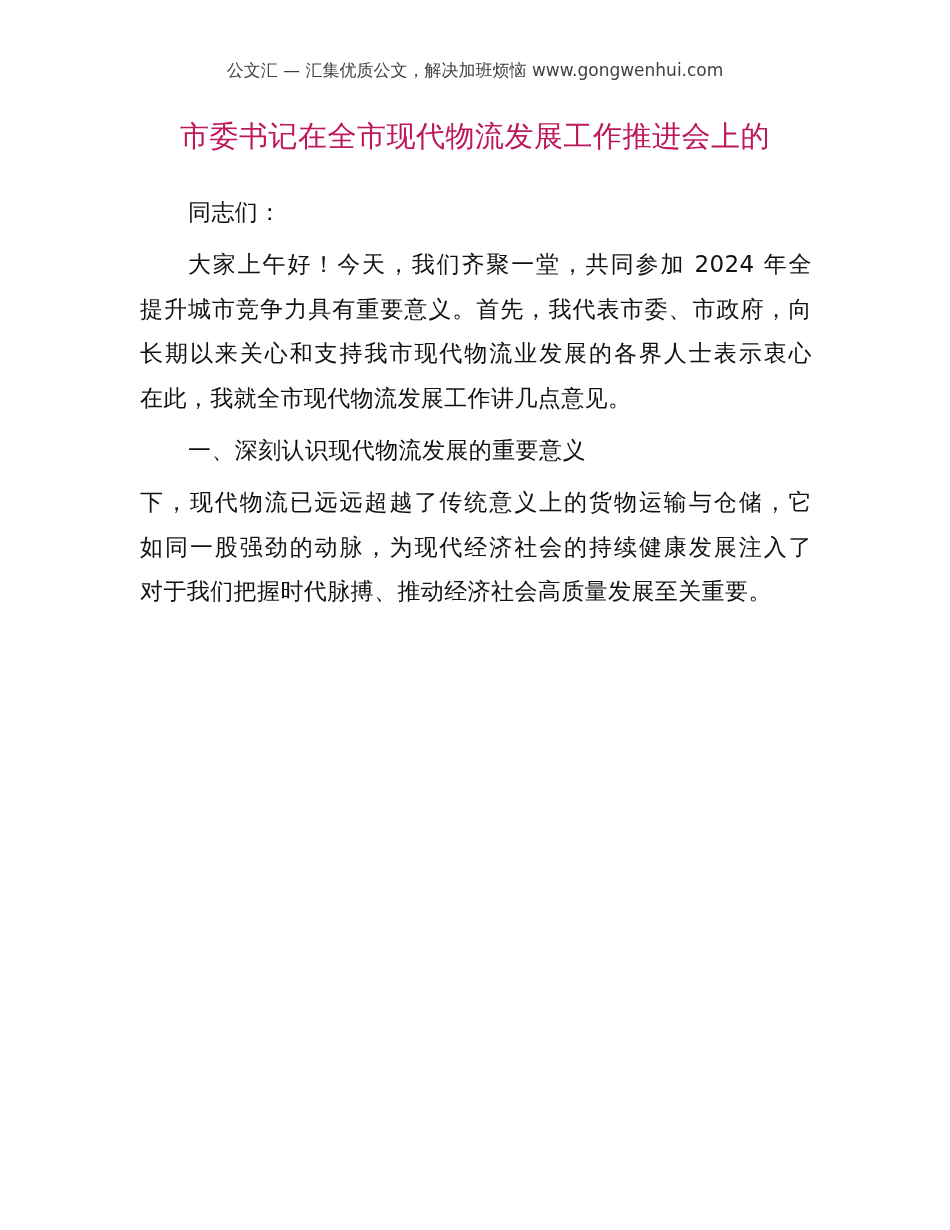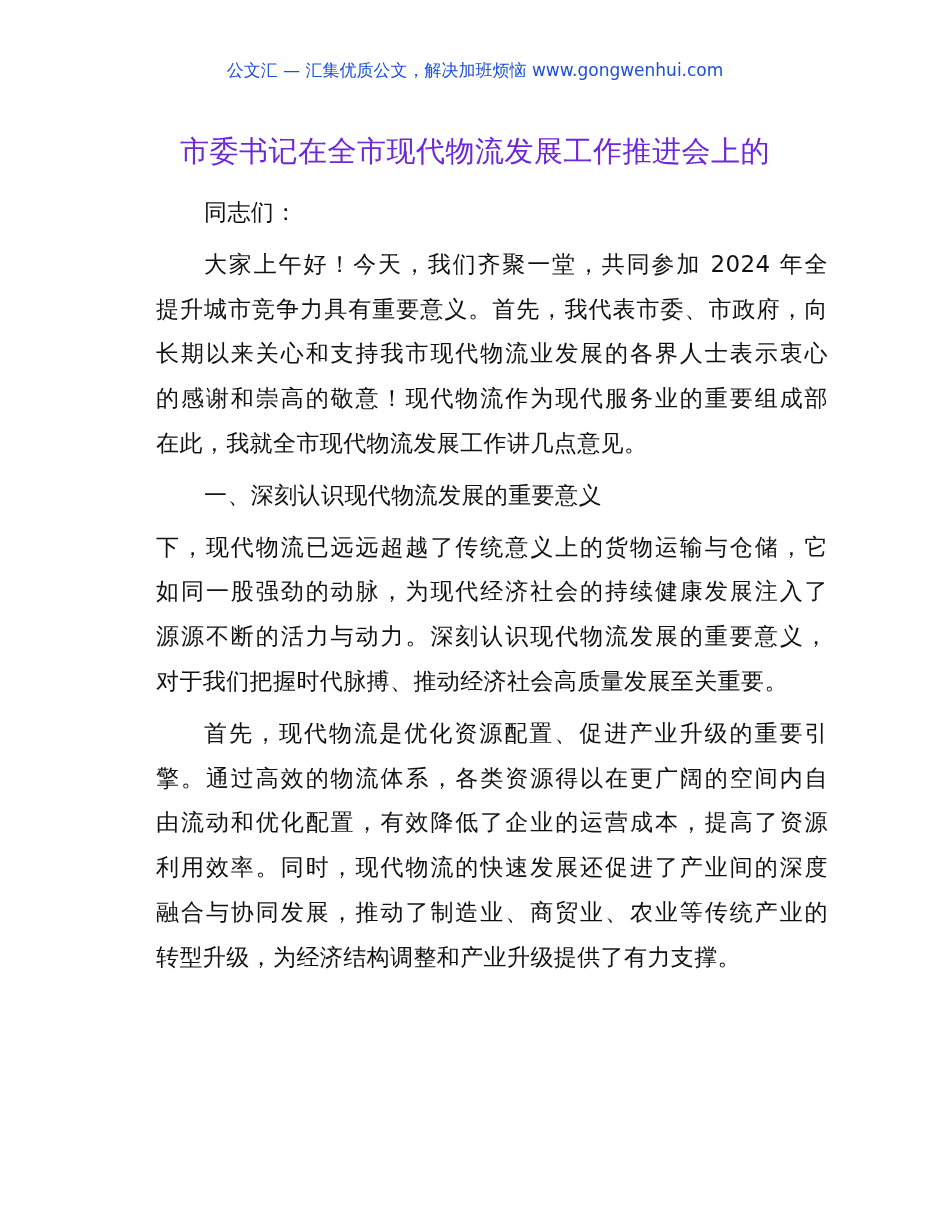--- a/index.html
+++ b/index.html
@@ -24,39 +24,38 @@
       background: #ffffff;
     }
     .watermark {
       position: absolute;
       top: 58px;
       left: 0;
       width: 950px;
       text-align: center;
       font-size: 17px;
       line-height: 24px;
-      color: #1d4ed8;
+      color: #404040;
       white-space: nowrap;
     }
     .title {
       position: absolute;
       top: 112px;
       left: 120px;
       width: 710px;
       text-align: center;
       font-size: 29px;
       line-height: 48px;
-      color: #6d28d9;
+      color: #be185d;
       letter-spacing: 0.5px;
-      margin-top: 15px;
     }
     .body {
       position: absolute;
       top: 190px;
-      left: 156px;
+      left: 140px;
       width: 672px;
       font-size: 23px;
       line-height: 44.8px;
       text-align: justify;
       text-justify: inter-character;
       letter-spacing: 0.4px;
     }
     .p {
       margin: 0 0 7px 0;
       text-indent: 48px;
@@ -88,36 +87,26 @@
   </div>
 
   <div class="body">
 
     <p class="p salutation">同志们：</p>
 
     <div class="p" style="text-indent:0;">
       <span class="line" style="padding-left:48px;">大家上午好！今天，我们齐聚一堂，共同参加 2024 年全</span>
       <span class="line">提升城市竞争力具有重要意义。首先，我代表市委、市政府，向</span>
       <span class="line">长期以来关心和支持我市现代物流业发展的各界人士表示衷心</span>
-      <span class="line">的感谢和崇高的敬意！现代物流作为现代服务业的重要组成部</span>
       <span class="line last">在此，我就全市现代物流发展工作讲几点意见。</span>
     </div>
 
     <p class="p heading">一、深刻认识现代物流发展的重要意义</p>
 
     <div class="p" style="text-indent:0;">
       <span class="line">下，现代物流已远远超越了传统意义上的货物运输与仓储，它</span>
       <span class="line">如同一股强劲的动脉，为现代经济社会的持续健康发展注入了</span>
-      <span class="line">源源不断的活力与动力。深刻认识现代物流发展的重要意义，</span>
       <span class="line last">对于我们把握时代脉搏、推动经济社会高质量发展至关重要。</span>
     </div>
 
-    <div class="p" style="text-indent:0;">
-      <span class="line" style="padding-left:48px;">首先，现代物流是优化资源配置、促进产业升级的重要引</span>
-      <span class="line">擎。通过高效的物流体系，各类资源得以在更广阔的空间内自</span>
-      <span class="line">由流动和优化配置，有效降低了企业的运营成本，提高了资源</span>
-      <span class="line">利用效率。同时，现代物流的快速发展还促进了产业间的深度</span>
-      <span class="line">融合与协同发展，推动了制造业、商贸业、农业等传统产业的</span>
-      <span class="line last">转型升级，为经济结构调整和产业升级提供了有力支撑。</span>
-    </div>
 
   </div>
 </div>
 
 </body></html>

